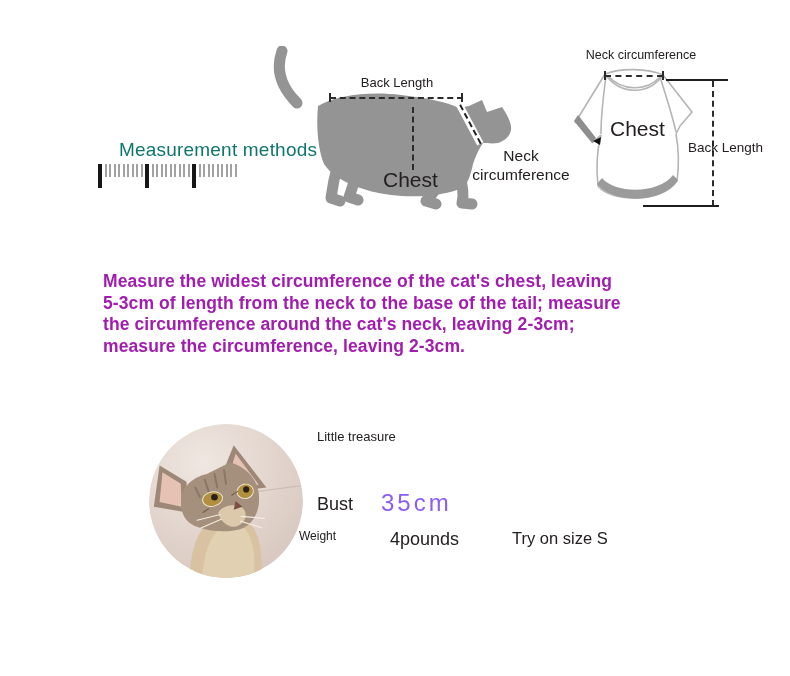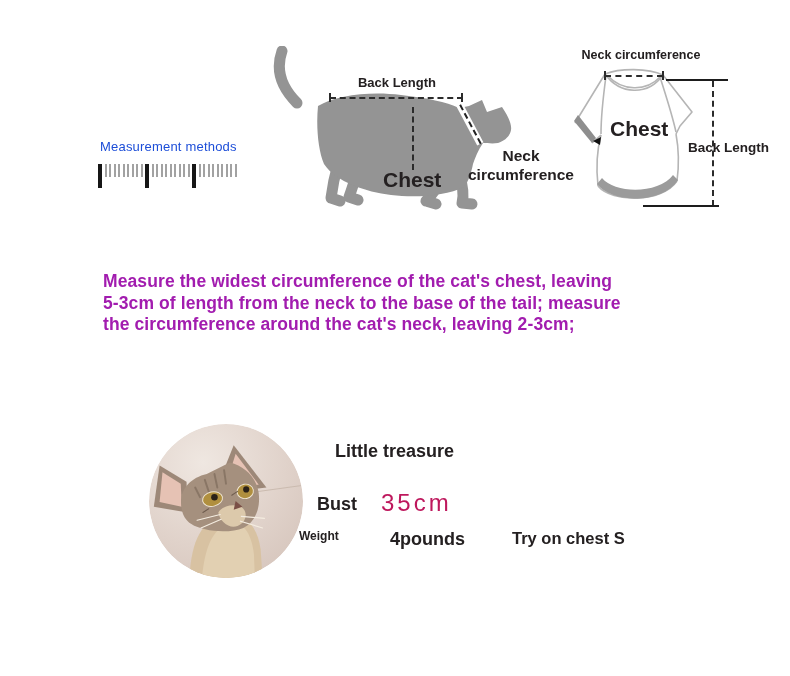--- a/index.html
+++ b/index.html
@@ -5,27 +5,27 @@
   * { margin:0; padding:0; box-sizing:border-box; }
   html,body { background:#fff; }
   body { font-family:"Liberation Sans", sans-serif; }
   #canvas {
     position:relative; width:790px; height:676px; background:#ffffff;
     overflow:hidden; margin:0 auto;
   }
   .abs { position:absolute; }
 
   
-  .mm-label { left:100px; top:139px; font-size:13px; color:#1d4ed8; letter-spacing:.2px; }
+  .mm-label { left:119px; top:139px; font-size:19px; color:#0f766e; letter-spacing:.2px; }
   .ruler { left:98px; top:164px; display:flex; align-items:flex-start; gap:2.5px; }
   .tick-major { width:4px; height:24px; background:#161616; }
   .tick-minor { width:2px; height:13px; background:#a2a2a2; }
 
   
-  .lbl { color:#242021; font-weight:700; }
+  .lbl { color:#242021; font-weight:400; }
   .cat-backlength-label { left:330px; top:75px; width:134px; text-align:center; font-size:13px; }
   .cat-chest-label { left:383px; top:168px; font-size:21px; }
   .cat-neck-label { left:455px; top:146px; width:132px; text-align:center; font-size:15.5px; line-height:19px; }
   .shirt-neck-label { left:570px; top:48px; width:142px; text-align:center; font-size:12.5px; }
   .shirt-chest-label { left:610px; top:117px; font-size:21px; }
   .shirt-backlength-label { left:688px; top:140px; font-size:13.5px; }
 
   
   .dash-h { border-top:2px dashed #2b2b2b; height:0; }
   .dash-v { border-left:2px dashed #2b2b2b; width:0; }
@@ -43,23 +43,23 @@
   .shirt-bl-line { left:712px; top:81px; height:125px; }
   .shirt-bl-tick-top { left:666px; top:79px; width:62px; }
   .shirt-bl-tick-bottom { left:643px; top:205px; width:76px; }
 
   
   .instructions { left:103px; top:271px; width:600px; color:#a21caf;
     font-weight:700; font-size:17.5px; line-height:21.5px; letter-spacing:.1px; }
 
   
   .photo-wrap { left:149px; top:424px; width:154px; height:154px; border-radius:50%; overflow:hidden; }
-  .model-name { left:317px; top:441px; font-size:18px;margin-left:18px; }
+  .model-name { left:317px; top:429px; font-size:13px; }
   .bust-label { left:317px; top:494px; font-size:18px; }
-  .bust-value { left:381px; top:489px; font-size:24px; font-weight:400; letter-spacing:3px; color:#be185d; }
+  .bust-value { left:381px; top:489px; font-size:24px; font-weight:400; letter-spacing:3px; color:#8b5cf6; }
   .backlength-spec { left:512px; top:497px; font-size:15px; }
   .weight-label { left:299px; top:529px; font-size:12px; }
   .weight-value { left:390px; top:529px; font-size:18px; }
   .tryon-spec { left:512px; top:529px; font-size:16.5px; }
 </style>
 </head>
 <body>
 
 <div id="canvas">
 
@@ -155,20 +155,21 @@
   <div class="abs solid-h shirt-bl-tick-bottom"></div>
 
   <div class="abs lbl shirt-neck-label">Neck circumference</div>
   <div class="abs lbl shirt-chest-label">Chest</div>
   <div class="abs lbl shirt-backlength-label">Back Length</div>
 
   <div class="abs instructions">
     <div>Measure the widest circumference of the cat's chest, leaving</div>
     <div>5-3cm of length from the neck to the base of the tail; measure</div>
     <div>the circumference around the cat's neck, leaving 2-3cm;</div>
+    <div>measure the circumference, leaving 2-3cm.</div>
   </div>
 
   <div class="abs photo-wrap">
     <svg width="154" height="154" viewBox="0 0 160 160">
       <defs>
         <radialGradient id="bgGrad" cx="35%" cy="25%" r="90%">
           <stop offset="0%" stop-color="#efe7e1"></stop>
           <stop offset="60%" stop-color="#e0d2ca"></stop>
           <stop offset="100%" stop-color="#d5c4bb"></stop>
         </radialGradient>
@@ -221,15 +222,15 @@
         </g>
       </g>
     </svg>
   </div>
 
   <div class="abs lbl model-name">Little treasure</div>
   <div class="abs lbl bust-label">Bust</div>
   <div class="abs bust-value">35cm</div>
   <div class="abs lbl weight-label">Weight</div>
   <div class="abs lbl weight-value">4pounds</div>
-  <div class="abs lbl tryon-spec">Try on chest S</div>
+  <div class="abs lbl tryon-spec">Try on size S</div>
 
 </div>
 
 </body></html>

